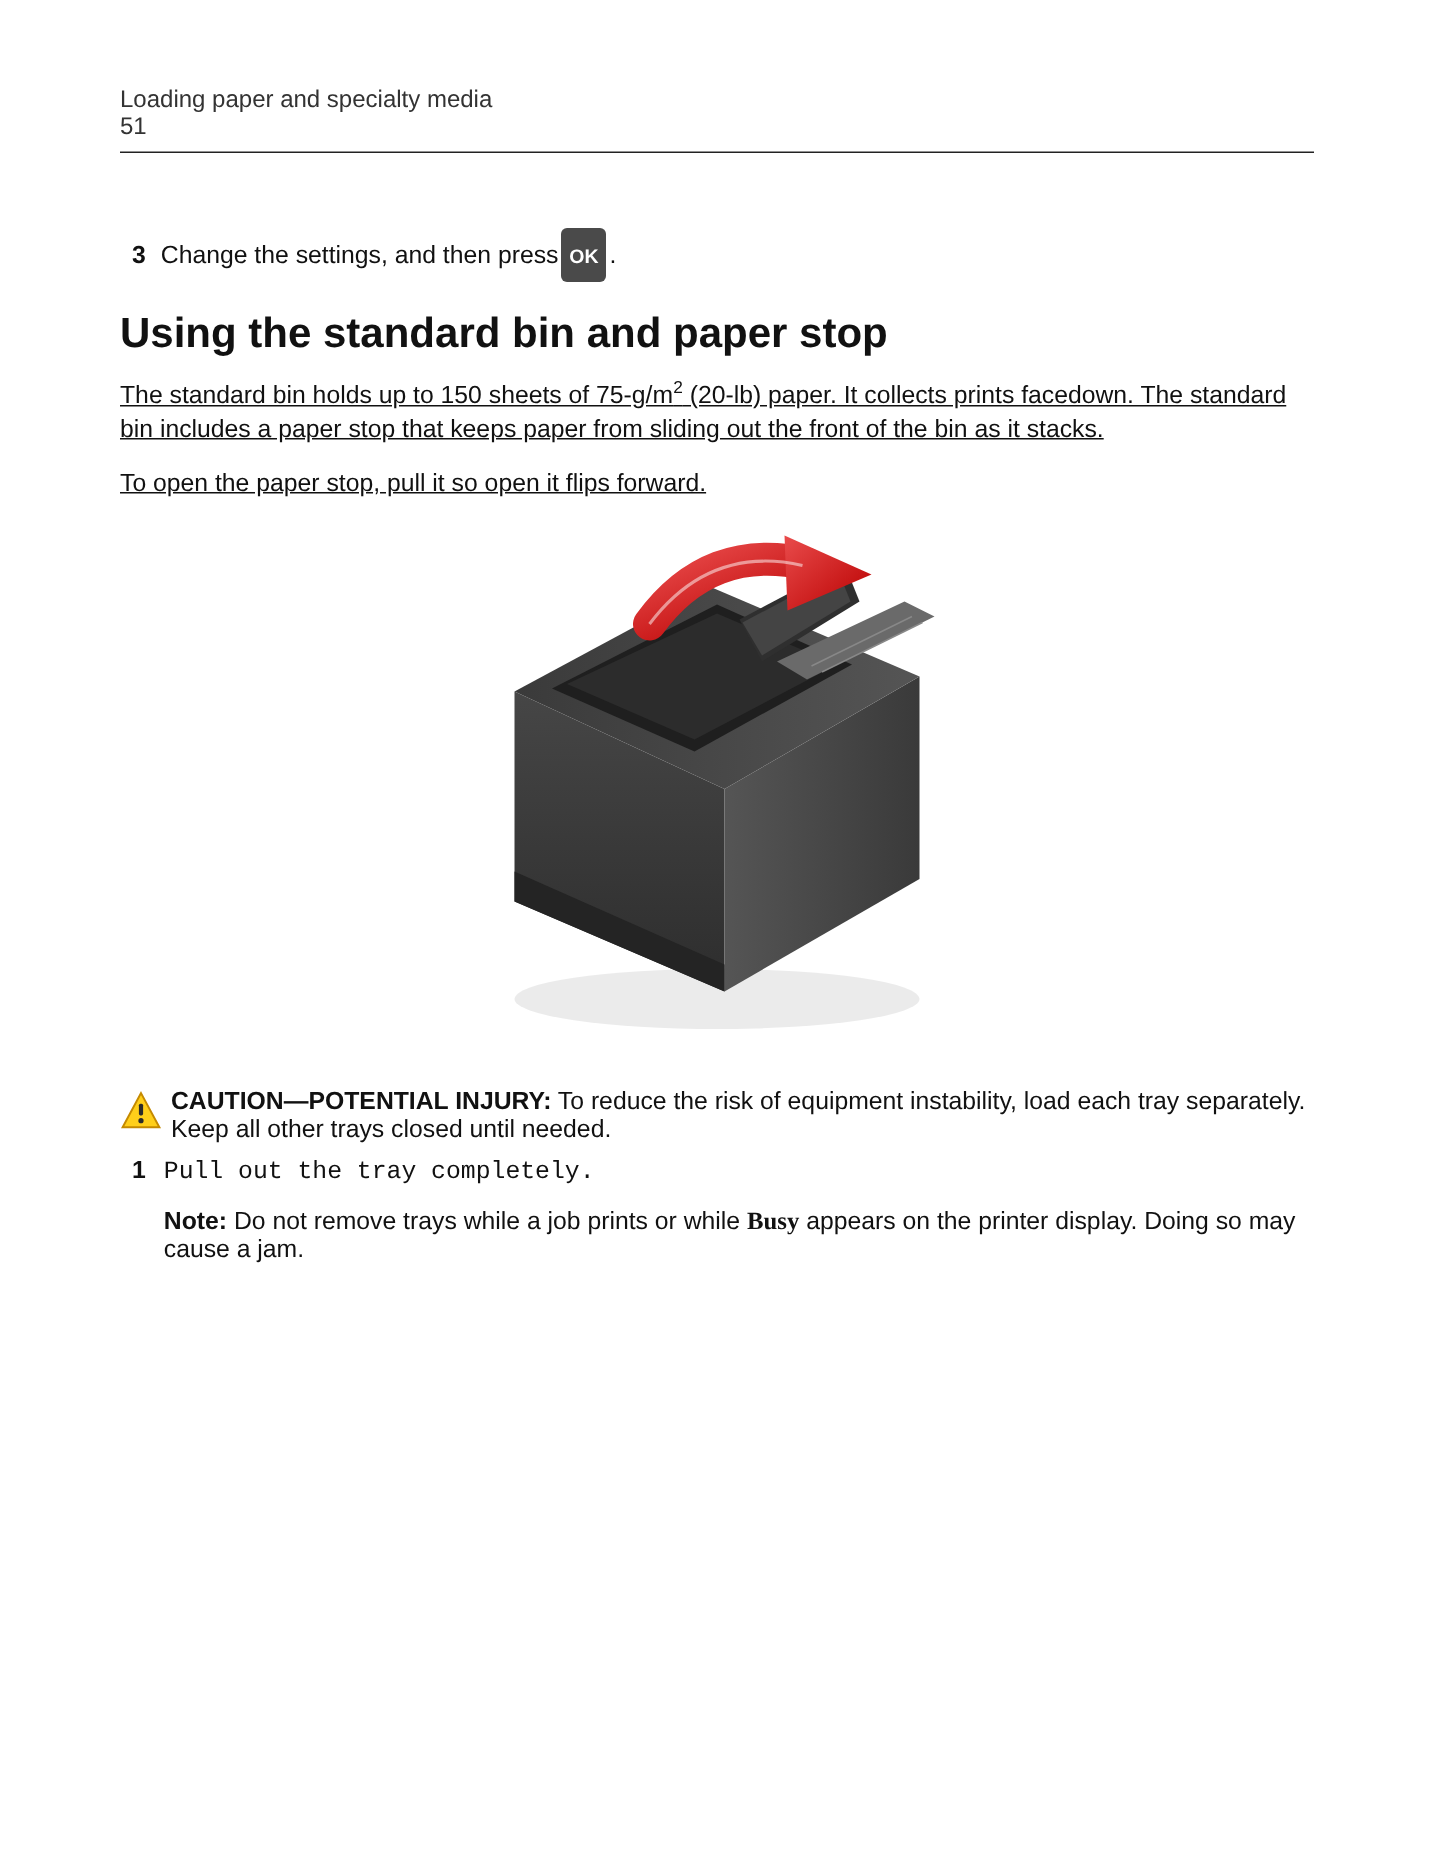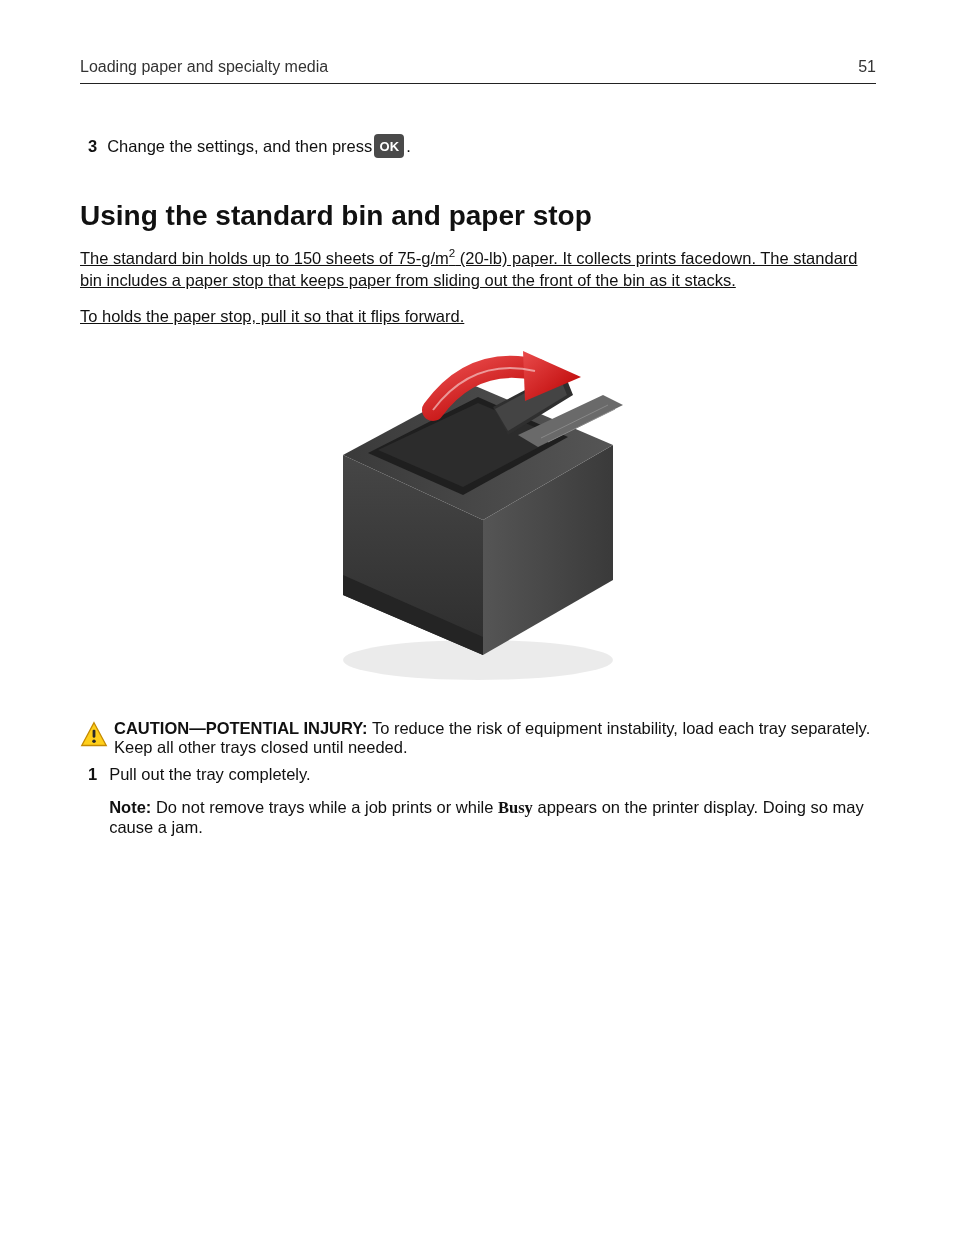--- a/index.html
+++ b/index.html
@@ -10,23 +10,24 @@
     width:954px;
     height:1235px;
     position:relative;
     font-size:16.5px;
   }
   .page {
     padding: 58px 78px 0 80px;
   }
   .header-row {
     display:flex;
-    justify-content:space-between;
+    justify-content:center;
     font-size:16px;
     color:#333;
+    flex-direction:column;
   }
   .rule {
     border:none;
     border-top:1px solid #222;
     margin-top:7px;
   }
   .step {
     display:flex;
     align-items:center;
     margin-top:50px;
@@ -38,29 +39,29 @@
   }
   .ok-btn {
     display:inline-flex;
     align-items:center;
     justify-content:center;
     background:#4a4a4a;
     color:#fff;
     font-weight:600;
     font-size:13px;
     width:30px;
-    height:24px;
+    height:36px;
     border-radius:4px;
     margin:0 2px;
     vertical-align:middle;
   }
   h2 {
     font-size:28px;
     font-weight:700;
-    margin-top:42px;
+    margin-top:18px;
     margin-bottom:14px;
   }
   .body-p {
     line-height:1.35;
     margin-bottom:14px;
     text-decoration:underline;
   }
   .note-label { font-weight:700; }
   .caution-row {
     display:flex;
@@ -110,21 +111,21 @@
     <span class="ok-btn">OK</span>
     <span>.</span>
   </div>
 
   <h2>Using the standard bin and paper stop</h2>
 
   <p class="body-p">
     <span>The standard bin holds up to 150 sheets of 75‑g/m</span><sup>2</sup><span> (20‑lb) paper. It collects prints facedown. The standard bin includes a paper stop that keeps paper from sliding out the front of the bin as it stacks.</span>
   </p>
 
-  <p class="body-p">To holds the paper stop, pull it so that it flips forward.</p>
+  <p class="body-p">To open the paper stop, pull it so open it flips forward.</p>
 
   <div class="figure-wrap">
     <svg width="330" height="340" viewBox="0 0 330 340">
 
       <ellipse cx="165" cy="315" rx="135" ry="20" fill="#000" opacity="0.08"></ellipse>
 
       <defs>
         <linearGradient id="gBody" x1="0" y1="0" x2="1" y2="1">
           <stop offset="0" stop-color="#5a5a5a"></stop>
           <stop offset="0.5" stop-color="#3d3d3d"></stop>
@@ -180,19 +181,19 @@
       <circle cx="16" cy="23" r="2" fill="#2a2a2a"></circle>
     </svg>
     <div style="flex:1">
       <span class="note-label">CAUTION—POTENTIAL INJURY:</span><span> To reduce the risk of equipment instability, load each tray separately. Keep all other trays closed until needed.</span>
     </div>
   </div>
 
   <div class="ordered-step">
     <span class="num">1</span>
     <div class="txt">
-      <p style="margin-bottom:14px;">Pull out the tray completely.</p>
+      <p style="margin-bottom:14px;font-family:Liberation Mono, monospace;">Pull out the tray completely.</p>
       <p>
         <span class="note-label">Note:</span><span> Do not remove trays while a job prints or while </span><span class="busy">Busy</span><span> appears on the printer display. Doing so may cause a jam.</span>
       </p>
     </div>
   </div>
 </div>
 
 </body></html>

